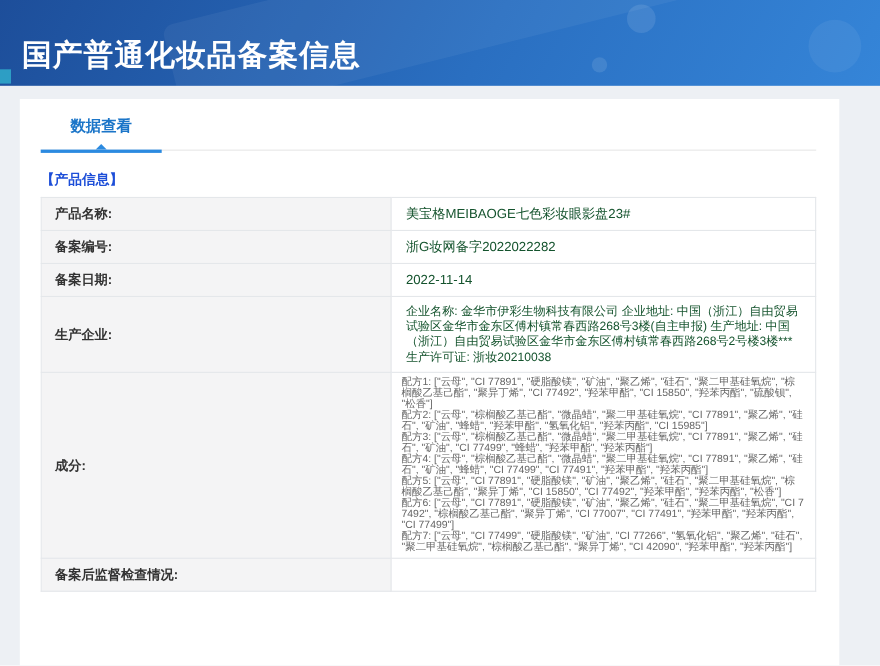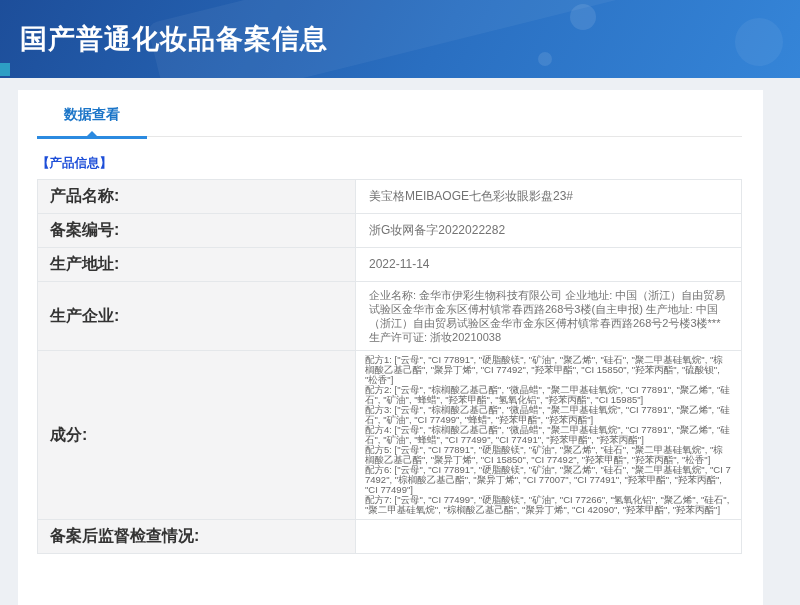--- a/index.html
+++ b/index.html
@@ -12,21 +12,21 @@
   .banner .deco-ribbon { position:absolute; left:150px; top:-40px; width:520px; height:90px;
     background:rgba(255,255,255,0.05); transform:rotate(-14deg); border-radius:10px; }
   .banner .deco-circle1 { position:absolute; left:570px; top:4px; width:26px; height:26px;
     border-radius:50%; background:rgba(255,255,255,0.10); }
   .banner .deco-circle2 { position:absolute; left:538px; top:52px; width:14px; height:14px;
     border-radius:50%; background:rgba(255,255,255,0.10); }
   .banner .deco-circle3 { position:absolute; left:735px; top:18px; width:48px; height:48px;
     border-radius:50%; background:rgba(255,255,255,0.06); }
   .banner .deco-teal { position:absolute; left:0; top:63px; width:10px; height:13px;
     background:#2fa6c9; opacity:.9; }
-  .banner h1 { position:absolute; left:20px; top:21px; color:#ffffff;
+  .banner h1 { position:absolute; left:20px; top:32px; color:#ffffff;
     font-size:27px; font-weight:600; letter-spacing:1px; }
 
   
   .page { padding:12px 37px 0 18px; }
   .card { background:#ffffff; min-height:515px; padding:14px 21px 10px 19px; }
 
   
   .tabbar { position:relative; border-bottom:1px solid #e7e7e7; height:33px; }
   .tab { position:relative; display:inline-block; width:110px; height:33px;
     text-align:center; cursor:pointer; }
@@ -37,23 +37,23 @@
     width:0; height:0; border-left:5px solid transparent; border-right:5px solid transparent;
     border-bottom:5px solid #2b8ae0; }
 
   
   .section-title { font-size:12.5px; font-weight:bold; color:#1d4ed8; margin-top:18px; }
 
   
   table.info { width:705px; border-collapse:collapse; margin-top:7px;
     border:1px solid #a9bfdd; }
   table.info td { border:1px solid #e4e7ea; vertical-align:middle; }
-  td.lbl { width:318px; background:#f4f4f5; font-size:16px; font-weight:bold;
+  td.lbl { width:318px; background:#f4f4f5; font-size:12px; font-weight:bold;
     color:#333; padding:6px 12px; }
-  td.val { font-size:12px; color:#737373; padding:6px 13px; line-height:15px; }
+  td.val { font-size:12px; color:#14532d; padding:6px 13px; line-height:15px; }
   td.val.sm { font-size:11px; line-height:14px; }
   td.val.xs { font-size:9.5px; line-height:10px; padding:4px 9px; color:#666; }
   .formula-line { word-break:break-all; }
   tr.r1 td { height:28px; } tr.r2 td { height:28px; } tr.r3 td { height:28px; }
   tr.r4 td { height:26px; } tr.r5 td { height:24px; } tr.r6 td { height:34px; }
   tr.r8 td { height:24px; }
 </style>
 </head>
 <body>
 
@@ -82,21 +82,21 @@
       <tbody>
           <tr class="r1">
         <td class="lbl">产品名称:</td>
         <td class="val">美宝格MEIBAOGE七色彩妆眼影盘23#</td>
       </tr>
       <tr class="r2">
         <td class="lbl">备案编号:</td>
         <td class="val">浙G妆网备字2022022282</td>
       </tr>
       <tr class="r3">
-        <td class="lbl">生产地址:</td>
+        <td class="lbl">备案日期:</td>
         <td class="val">2022-11-14</td>
       </tr>
       <tr class="r6">
         <td class="lbl">生产企业:</td>
         <td class="val sm">企业名称: 金华市伊彩生物科技有限公司 企业地址: 中国（浙江）自由贸易试验区金华市金东区傅村镇常春西路268号3楼(自主申报) 生产地址: 中国（浙江）自由贸易试验区金华市金东区傅村镇常春西路268号2号楼3楼*** 生产许可证: 浙妆20210038</td>
       </tr>
       <tr class="r7">
         <td class="lbl">成分:</td>
         <td class="val xs">
           <div class="formula-line">配方1: ["云母", "CI 77891", "硬脂酸镁", "矿油", "聚乙烯", "硅石", "聚二甲基硅氧烷", "棕榈酸乙基己酯", "聚异丁烯", "CI 77492", "羟苯甲酯", "CI 15850", "羟苯丙酯", "硫酸钡", "松香"]</div>

